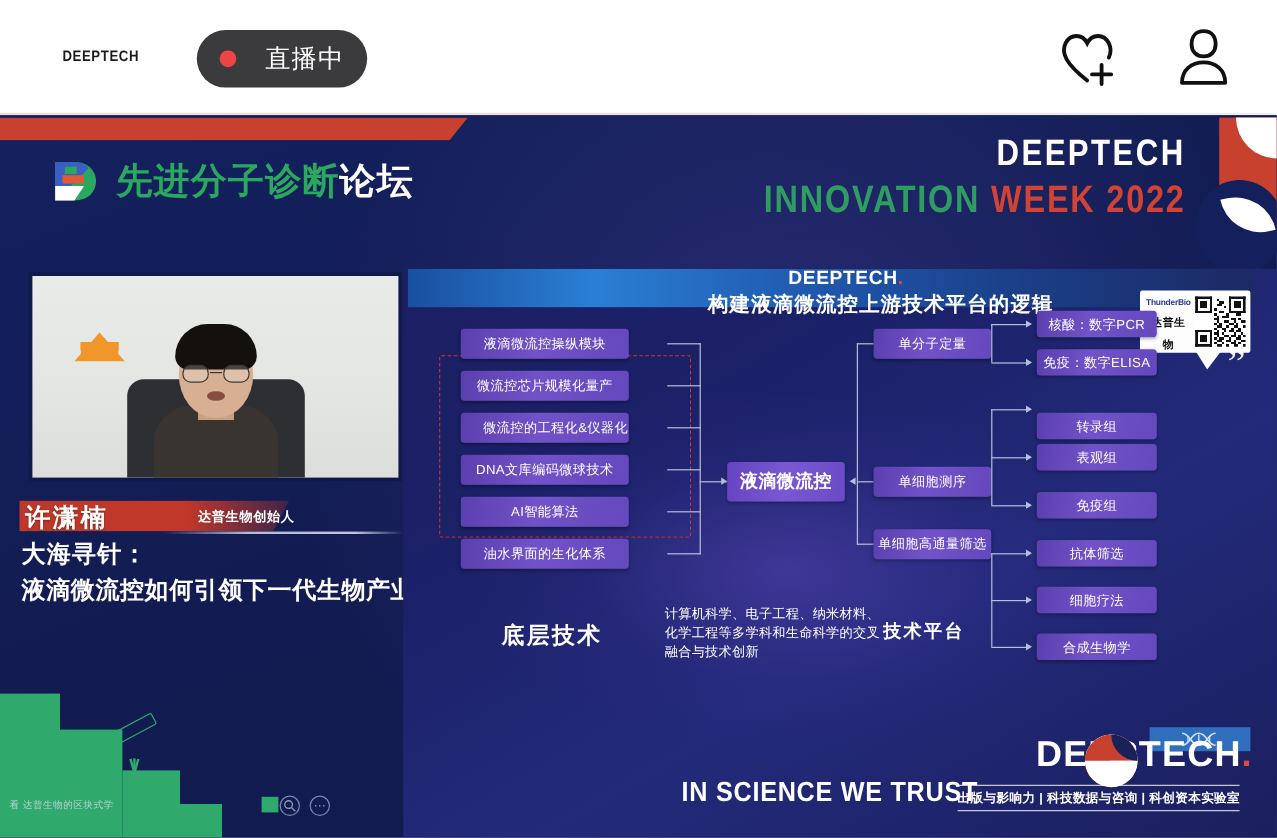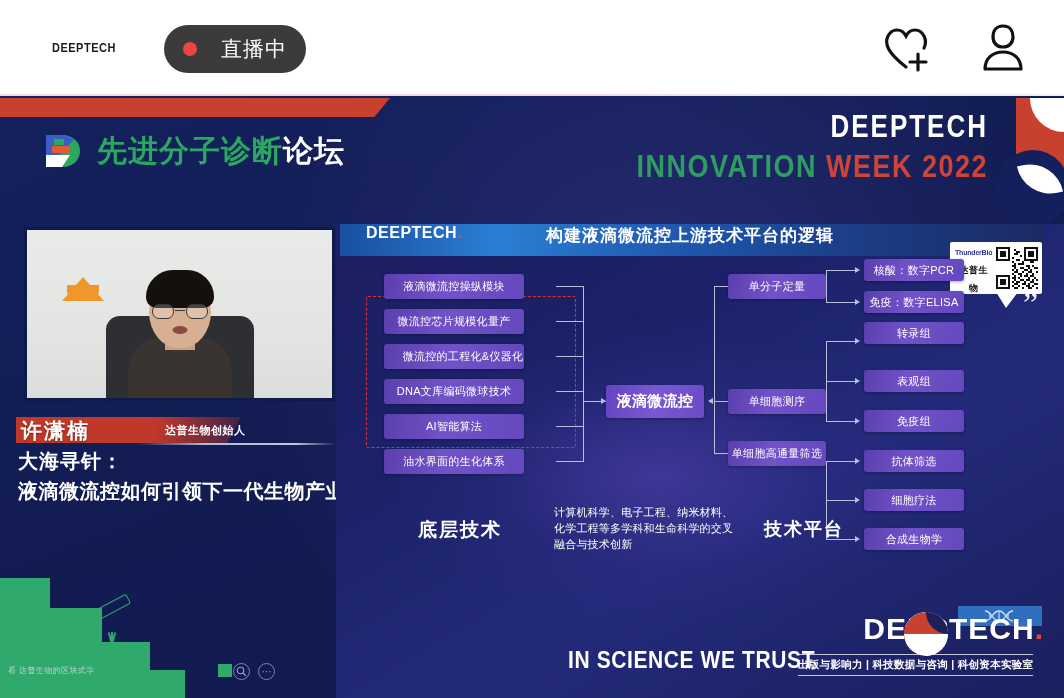--- a/index.html
+++ b/index.html
@@ -169,21 +169,21 @@
     overflow: hidden;
   }
   .slide-glow {
     position: absolute; left: 8%; top: 22%; width: 72%; height: 62%;
     background: radial-gradient(ellipse at center, rgba(104,78,200,0.42) 0%, rgba(60,50,150,0.18) 45%, rgba(30,30,90,0) 72%);
   }
 
   .slide-head {
     position: absolute; left: 4px; top: 0px; width: 704px; height: 32px;
     background: linear-gradient(90deg,#1a4fa0 0%,#2a7fd4 22%,#1f58ae 48%,#1b3f88 72%,#1b2a64 100%);
-    display: flex; align-items: flex-start;
+    display: flex; align-items: center; flex-direction: column;
   }
   .slide-head-logo {
     margin-left: 26px; font-size: 16px; font-weight: 700; color: #ffffff; letter-spacing: 0.5px;
   }
   .slide-head-logo .dot { color: #e24b3a; }
   .slide-head-title {
     margin-left: 84px; font-size: 17px; font-weight: 600; color: #ffffff; letter-spacing: 1px;
   }
 
   
@@ -228,21 +228,21 @@
 
   .line { position: absolute; background: #b9bede; }
   .arrow {
     position: absolute; width: 0; height: 0;
     border-top: 3.5px solid transparent; border-bottom: 3.5px solid transparent;
     border-left: 5px solid #b9bede;
   }
 
   .cap { position: absolute; color: #ffffff; }
   .cap-left { left: 82px; top: 293px; font-size: 19px; font-weight: 600; letter-spacing: 2px; }
-  .cap-right { left: 428px; top: 293px; font-size: 18px; font-weight: 600; letter-spacing: 2px; }
+  .cap-right { left: 400px; top: 293px; font-size: 15px; font-weight: 600; letter-spacing: 2px; }
   .cap-mid {
     left: 218px; top: 281px; width: 180px; font-size: 11px; line-height: 1.45;
     letter-spacing: 0.2px; text-align: left;
   }
 
   
   .slide-foot { position: absolute; left: 0; bottom: 0; width: 728px; height: 96px; }
   .sf-brand { position: absolute; right: 20px; top: 12px; text-align: right; }
   .sf-dt {
     font-size: 30px; font-weight: 700; color: #ffffff; letter-spacing: 1px; line-height: 1;
@@ -594,21 +594,21 @@
     <span class="line" style="left:490px;top:237px;width:1px;height:78px;"></span>
     <span class="line" style="left:490px;top:237px;width:32px;height:1px;"></span>
     <span class="line" style="left:490px;top:276px;width:32px;height:1px;"></span>
     <span class="line" style="left:490px;top:315px;width:32px;height:1px;"></span>
     <span class="arrow" style="left:519px;top:234px;"></span>
     <span class="arrow" style="left:519px;top:273px;"></span>
     <span class="arrow" style="left:519px;top:312px;"></span>
 
     <div class="node right" style="top:35px;">核酸：数字PCR</div>
     <div class="node right" style="top:67px;">免疫：数字ELISA</div>
-    <div class="node right" style="top:98px;">转录组</div>
+    <div class="node right" style="top:120px;">转录组</div>
     <div class="node right" style="top:146px;">表观组</div>
     <div class="node right" style="top:186px;">免疫组</div>
     <div class="node right" style="top:226px;">抗体筛选</div>
     <div class="node right" style="top:265px;">细胞疗法</div>
     <div class="node right" style="top:304px;">合成生物学</div>
 
     <div class="cap cap-left">底层技术</div>
     <div class="cap cap-mid">计算机科学、电子工程、纳米材料、化学工程等多学科和生命科学的交叉融合与技术创新</div>
     <div class="cap cap-right">技术平台</div>
 

